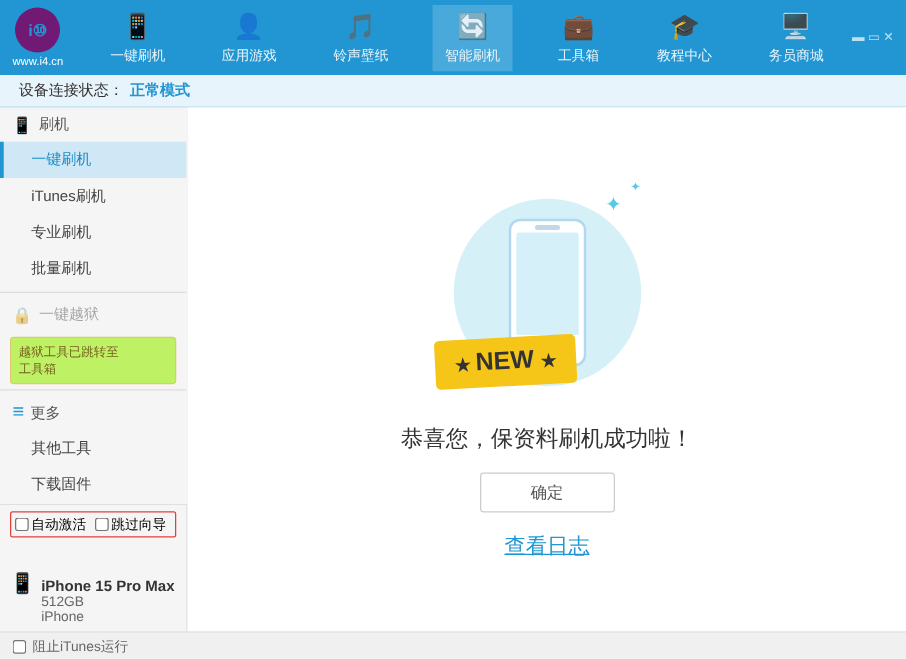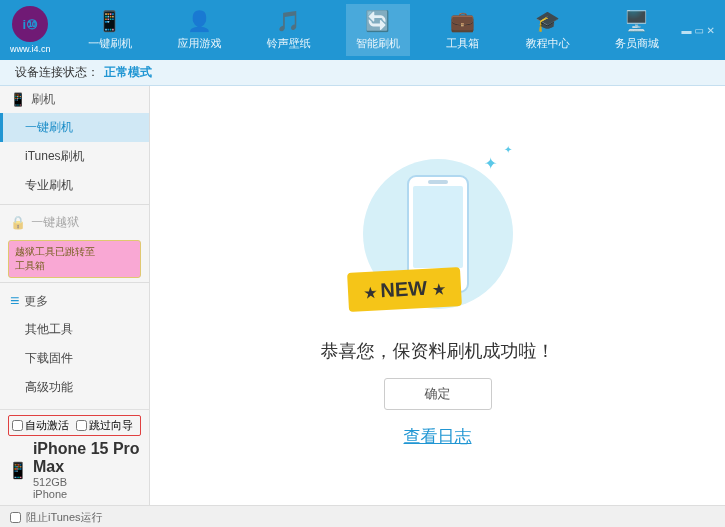--- a/index.html
+++ b/index.html
@@ -21,40 +21,40 @@
     
     .status-bar { background: #e8f4fb; border-bottom: 1px solid #c5dff0; padding: 4px 15px; font-size: 12px; color: #333; display: flex; align-items: center; gap: 5px; }
     .status-normal { color: #2196d3; font-weight: bold; }
     .sidebar-section { margin-bottom: 2px; }
     .sidebar-header { display: flex; align-items: center; padding: 5px 10px; font-size: 12px; color: #555; cursor: pointer; }
     .sidebar-header-icon { margin-right: 5px; color: #2196d3; font-size: 13px; }
     .sidebar-item { padding: 6px 10px 6px 25px; font-size: 12px; color: #444; cursor: pointer; }
     .sidebar-item.active { background: #d0e8f5; color: #1a8cc7; border-left: 3px solid #2196d3; padding-left: 22px; }
     .sidebar-divider { border-top: 1px solid #ddd; margin: 4px 0; }
     .sidebar-disabled { opacity: 0.5; cursor: not-allowed; }
-    .disabled-notice { background: #f9a8d4; border: 1px solid #e0c870; margin: 4px 8px; padding: 4px 6px; font-size: 10px; color: #776020; border-radius: 3px; }
+    .disabled-notice { background: #bef264; border: 1px solid #e0c870; margin: 4px 8px; padding: 4px 6px; font-size: 10px; color: #776020; border-radius: 3px; }
 
     
     .content { flex: 1; display: flex; flex-direction: column; align-items: center; justify-content: center; background: white; position: relative; }
     .success-illustration { display: flex; flex-direction: column; align-items: center; gap: 15px; }
     .phone-container { position: relative; width: 160px; height: 180px; display: flex; align-items: center; justify-content: center; }
     .phone-bg-circle { position: absolute; width: 150px; height: 150px; background: #d6f0f8; border-radius: 50%; }
     .phone-svg { position: relative; z-index: 2; }
     .new-badge { position: absolute; bottom: 15px; left: -10px; z-index: 3; background: #f5c518; color: #333; font-weight: bold; font-size: 20px; padding: 8px 16px; border-radius: 4px; transform: rotate(-3deg); }
     .new-badge::before { content: '★ '; font-size: 14px; }
     .new-badge::after { content: ' ★'; font-size: 14px; }
     .star-tl { position: absolute; top: 10px; right: 20px; color: #5bc8e8; font-size: 16px; z-index: 3; }
     .star-tr { position: absolute; top: 0px; right: 5px; color: #5bc8e8; font-size: 10px; z-index: 3; }
     .success-text { font-size: 18px; color: #333; font-weight: normal; text-align: right; }
     .confirm-btn { background: white; border: 1px solid #ccc; padding: 6px 40px; font-size: 13px; color: #555; cursor: pointer; border-radius: 3px; }
     .log-link { color: #2196d3; font-size: 17px; cursor: pointer; text-decoration: underline; }
     .device-info { display: flex; align-items: center; gap: 5px; margin-top: 4px; }
     .device-icon { color: #2196d3; font-size: 16px; }
     .device-details { font-size: 11px; }
-    .device-name { font-weight: bold; color: #333; font-size: 16px; }
+    .device-name { font-weight: bold; color: #333; font-size: 12px; margin-top: 28px; }
     .device-storage { color: #666; }
     .device-type { color: #666; }
 
     
     .footer { height: 24px; background: #f0f0f0; border-top: 1px solid #ddd; display: flex; align-items: center; justify-content: space-between; padding: 0 10px; font-size: 11px; color: #666; }
     .footer-left { display: flex; align-items: center; gap: 5px; }
     .footer-right { display: flex; align-items: center; gap: 15px; }
     .footer-link { color: #2196d3; cursor: pointer; }
 
     
@@ -127,20 +127,23 @@
           <span>刷机</span>
         </div>
         <div class="sidebar-item active">
           <span>一键刷机</span>
         </div>
         <div class="sidebar-item">
           <span>iTunes刷机</span>
         </div>
         <div class="sidebar-item">
           <span>专业刷机</span>
+        </div>
+        <div class="sidebar-item">
+          <span>批量刷机</span>
         </div>
       </div>
 
       <div class="sidebar-divider"></div>
 
       <div class="sidebar-section">
         <div class="sidebar-header sidebar-disabled">
           <span class="sidebar-header-icon">🔒</span>
           <span>一键越狱</span>
         </div>

